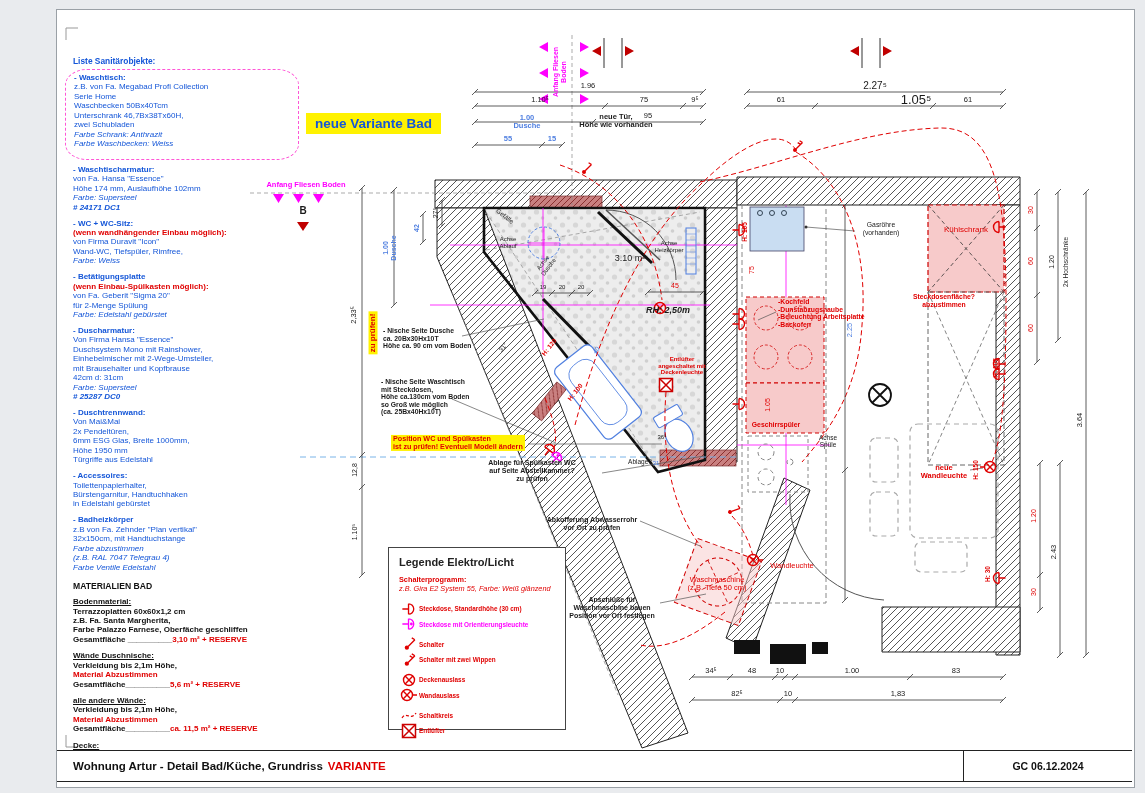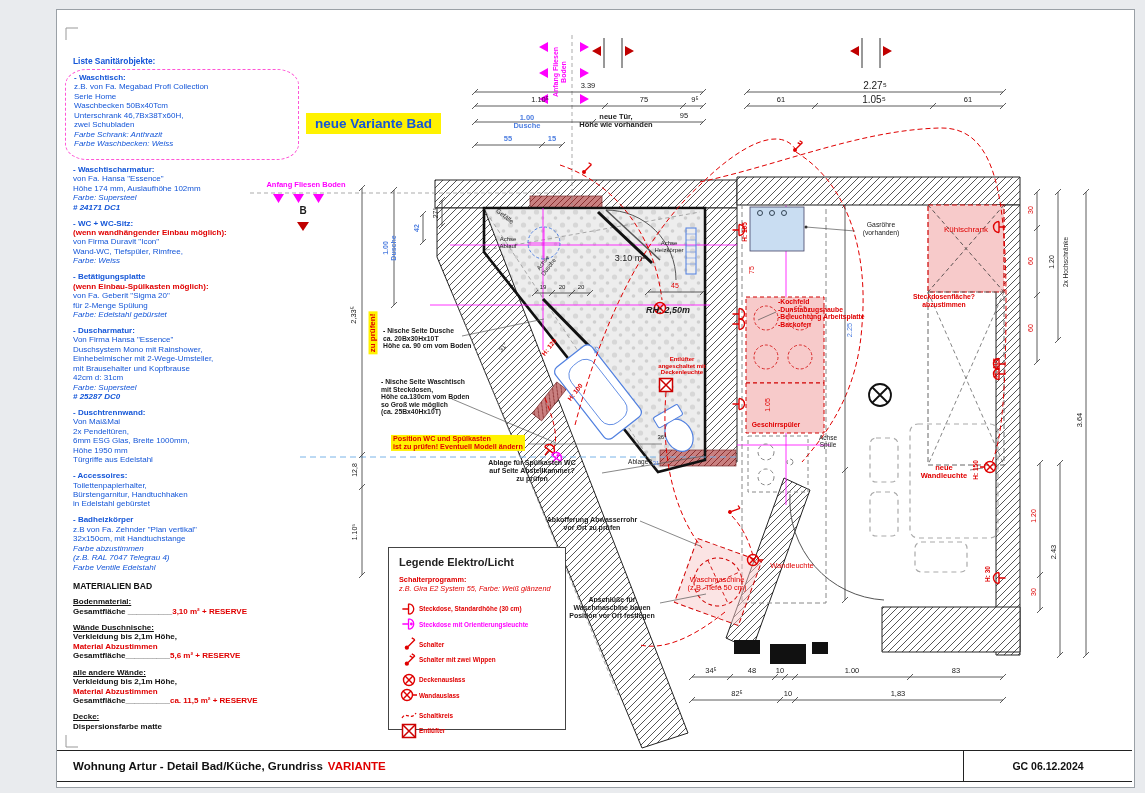--- a/index.html
+++ b/index.html
@@ -392,20 +392,23 @@
       <div class="si-i">Farbe abzustimmen
 (z.B. RAL 7047 Telegrau 4)
 Farbe Ventile Edelstahl</div>
     </div>
 
     <div class="mat">
       <div class="mat-head">MATERIALIEN BAD</div>
 
       <div class="mat-sec">
         <div class="mat-h">Bodenmaterial:</div>
+        <div class="mat-b">Terrazzoplatten 60x60x1,2 cm
+z.B. Fa. Santa Margherita,
+Farbe Palazzo Farnese, Oberfäche geschliffen</div>
         <div class="mat-tot"><span>Gesamtfläche __________</span><span class="v">3,10 m² + RESERVE</span></div>
       </div>
 
       <div class="mat-sec">
         <div class="mat-h">Wände Duschnische:</div>
         <div class="mat-b">Verkleidung bis 2,1m Höhe,</div>
         <div class="mat-red">Material Abzustimmen</div>
         <div class="mat-tot"><span>Gesamtfläche__________</span><span class="v">5,6 m² + RESERVE</span></div>
       </div>
 
@@ -425,32 +428,32 @@
   </div>
 
   <div class="plan-title">neue Variante Bad</div>
 
   <div id="plan-text-layer">
       <div class="pt m bd" style="left: 560px; top: 72px; font-size: 7px; transform: translate(-50%, -50%) rotate(-90deg);">Anfang Fliesen
 Boden</div>
       <div class="pt m bd" style="left: 306px; top: 185px; font-size: 7.5px; transform: translate(-50%, -50%);">Anfang Fliesen Boden</div>
       <div class="pt k bd" style="left: 616px; top: 121px; font-size: 7.5px; transform: translate(-50%, -50%);">neue Tür,
 Höhe wie vorhanden</div>
-      <div class="pt k" style="left: 588px; top: 86px; font-size: 7.5px; transform: translate(-50%, -50%);">3.39</div>
+      <div class="pt k" style="left: 588px; top: 86px; font-size: 7.5px; transform: translate(-50%, -50%);">1.96</div>
       <div class="pt k" style="left: 540px; top: 100px; font-size: 7.5px; transform: translate(-50%, -50%);">1.10⁵</div>
       <div class="pt k" style="left: 644px; top: 100px; font-size: 7.5px; transform: translate(-50%, -50%);">75</div>
       <div class="pt k" style="left: 695px; top: 100px; font-size: 7.5px; transform: translate(-50%, -50%);">9⁵</div>
       <div class="pt db bd" style="left: 527px; top: 122px; font-size: 7.5px; transform: translate(-50%, -50%);">1.00
 Dusche</div>
-      <div class="pt k" style="left: 684px; top: 116px; font-size: 7.5px; transform: translate(-50%, -50%);">95</div>
+      <div class="pt k" style="left: 648px; top: 116px; font-size: 7.5px; transform: translate(-50%, -50%);">95</div>
       <div class="pt db bd" style="left: 508px; top: 139px; font-size: 7.5px; transform: translate(-50%, -50%);">55</div>
       <div class="pt db bd" style="left: 552px; top: 139px; font-size: 7.5px; transform: translate(-50%, -50%);">15</div>
       <div class="pt k" style="left: 875px; top: 86px; font-size: 10px; transform: translate(-50%, -50%);">2.27⁵</div>
       <div class="pt k" style="left: 781px; top: 100px; font-size: 7.5px; transform: translate(-50%, -50%);">61</div>
-      <div class="pt k" style="left: 874px; top: 100px; font-size: 10px; transform: translate(-50%, -50%);">1.05⁵</div>
+      <div class="pt k" style="left: 916px; top: 100px; font-size: 13px; transform: translate(-50%, -50%);">1.05⁵</div>
       <div class="pt k" style="left: 968px; top: 100px; font-size: 7.5px; transform: translate(-50%, -50%);">61</div>
       <div class="pt k" style="left: 354px; top: 315px; font-size: 7.5px; transform: translate(-50%, -50%) rotate(-90deg);">2,33⁵</div>
       <div class="pt r bd bgy" style="left: 373px; top: 333px; font-size: 8px; transform: translate(-50%, -50%) rotate(-90deg);">zu prüfen!</div>
       <div class="pt db bd" style="left: 390px; top: 248px; font-size: 7px; transform: translate(-50%, -50%) rotate(-90deg);">1.00
 Dusche</div>
       <div class="pt db bd" style="left: 417px; top: 228px; font-size: 7px; transform: translate(-50%, -50%) rotate(-90deg);">42</div>
       <div class="pt k" style="left: 436px; top: 213px; font-size: 7px; transform: translate(-50%, -50%) rotate(-90deg);">27⁵</div>
       <div class="pt k" style="left: 355px; top: 470px; font-size: 7px; transform: translate(-50%, -50%) rotate(-90deg);">12,8</div>
       <div class="pt k" style="left: 355px; top: 532px; font-size: 7px; transform: translate(-50%, -50%) rotate(-90deg);">1.10⁵</div>
       <div class="pt r" style="left: 1031px; top: 210px; font-size: 7px; transform: translate(-50%, -50%) rotate(-90deg);">30</div>

